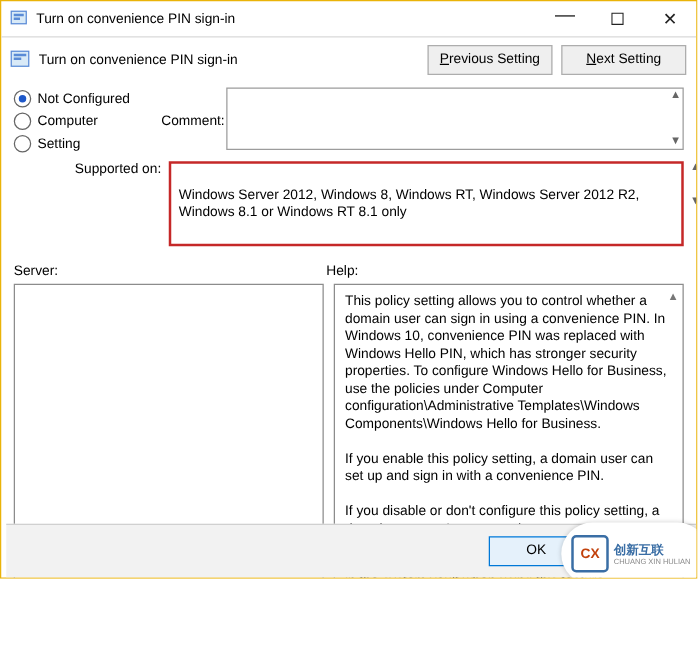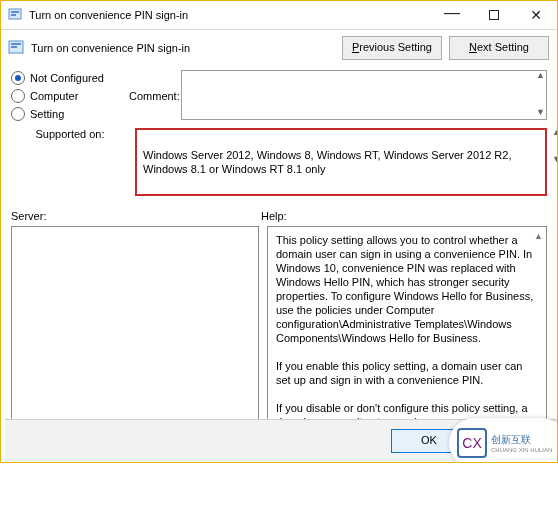--- a/index.html
+++ b/index.html
@@ -34,21 +34,21 @@
 .panels-labels .opts{width:250px}
 .panels{display:flex;gap:8px;padding:0 10px}
 .options-box,.help-box{border:1px solid #8c8c8c;box-sizing:border-box;height:268px;padding:6px 8px;overflow:hidden}
 .options-box{width:248px}
 .help-box{flex:1;line-height:14px;position:relative}
 .help-box .scroll-top{position:absolute;top:2px;right:3px;font-size:9px;color:#777}
 .footer{position:absolute;bottom:0;left:4px;right:0;height:42px;border-top:1px solid #d0d0d0;background:#f2f2f2;display:flex;align-items:center;justify-content:flex-end;padding-right:8px;gap:6px}
 .dlg-btn{height:22px;border:1px solid #adadad;background:#efefef;font-size:11px;padding:0 16px;line-height:20px;min-width:42px;text-align:center;display:inline-block}
 .dlg-btn.primary{background:#e5f1fb;border-color:#0078d7}
 .watermark{position:absolute;right:-10px;bottom:-6px;width:110px;height:50px;border-radius:25px;background:#fff;box-shadow:0 0 4px rgba(0,0,0,.2);display:flex;align-items:center;gap:4px;padding-left:8px;font-size:10px;color:#3a6ea5}
-.watermark .wm-icon{width:26px;height:26px;border:2px solid #3a6ea5;border-radius:4px;display:flex;align-items:center;justify-content:center;color:#701a75;font-weight:normal;font-size:14px}
+.watermark .wm-icon{width:26px;height:26px;border:2px solid #3a6ea5;border-radius:4px;display:flex;align-items:center;justify-content:center;color:#c2410c;font-weight:bold;font-size:11px}
 </style>
 </head>
 <body>
 
 <div class="window">
 
   <div class="titlebar">
     <div class="titlebar-left">
       <svg class="app-icon" viewBox="0 0 16 16">
         <rect x="2" y="2" width="12" height="10" fill="#d9eaf7" stroke="#5a8bd6"></rect>
@@ -107,21 +107,21 @@
       <div class="comment-wrap">
         <textarea class="comment-box" value="" style=""></textarea>
         <div class="spin-btns">
           <span class="spin">▲</span>
           <span class="spin">▼</span>
         </div>
       </div>
     </div>
 
     <div class="row" style="align-items:flex-start;margin-top:6px">
-      <div class="label-col" style="text-align:center;padding-right:6px">Supported on:</div>
+      <div class="label-col" style="text-align:right;padding-right:6px">Supported on:</div>
       <div class="supported-wrap">
         <div class="supported-box">Windows Server 2012, Windows 8, Windows RT, Windows Server 2012 R2, Windows 8.1 or Windows RT 8.1 only</div>
         <div class="sup-spin">
           <span class="spin">▲</span>
           <span class="spin">▼</span>
         </div>
       </div>
     </div>
   </div>
 
@@ -145,18 +145,18 @@
   </div>
 
   <div class="footer">
     <span class="dlg-btn primary">OK</span>
     <span class="dlg-btn">Can</span>
   </div>
 
   <div class="watermark">
     <div class="wm-icon">CX</div>
     <div>
-      <div style="font-weight:normal">创新互联</div>
+      <div style="font-weight:bold">创新互联</div>
       <div style="font-size:6px;color:#888">CHUANG XIN HULIAN</div>
     </div>
   </div>
 
 </div>
 
 </body></html>

